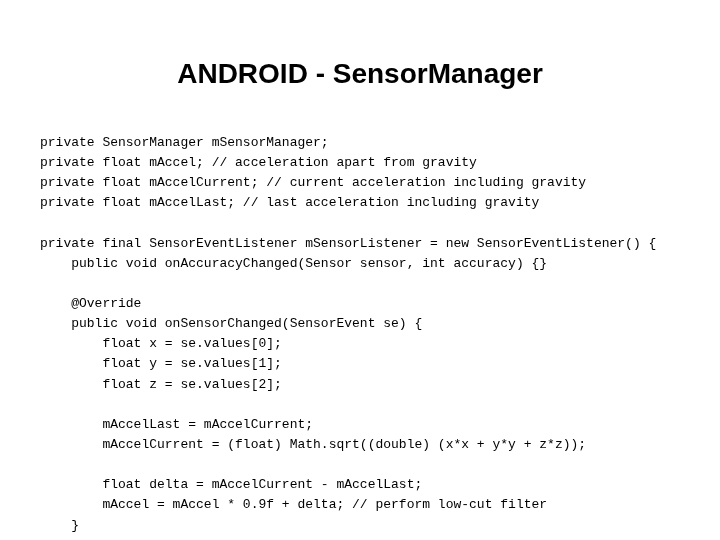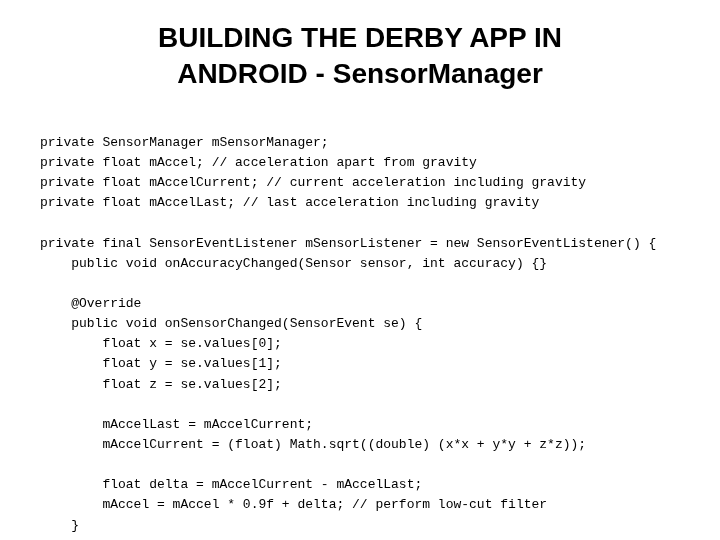--- a/index.html
+++ b/index.html
@@ -42,19 +42,19 @@
 
     .code-line {
       display: block;
     }
   </style>
 </head>
 <body>
 
 <div class="title-section">
   <div class="title">
-    <span>BUILDING THE DERBY APP IN</span><br>
+    <br>
     <span>ANDROID - SensorManager</span>
   </div>
 </div>
 
 <div class="code-block">
 <span class="code-line">private SensorManager mSensorManager;</span><span class="code-line">private float mAccel; // acceleration apart from gravity</span><span class="code-line">private float mAccelCurrent; // current acceleration including gravity</span><span class="code-line">private float mAccelLast; // last acceleration including gravity</span><span class="code-line">&nbsp;</span><span class="code-line">private final SensorEventListener mSensorListener = new SensorEventListener() {</span><span class="code-line">    public void onAccuracyChanged(Sensor sensor, int accuracy) {}</span><span class="code-line">&nbsp;</span><span class="code-line">    @Override</span><span class="code-line">    public void onSensorChanged(SensorEvent se) {</span><span class="code-line">        float x = se.values[0];</span><span class="code-line">        float y = se.values[1];</span><span class="code-line">        float z = se.values[2];</span><span class="code-line">&nbsp;</span><span class="code-line">        mAccelLast = mAccelCurrent;</span><span class="code-line">        mAccelCurrent = (float) Math.sqrt((double) (x*x + y*y + z*z));</span><span class="code-line">&nbsp;</span><span class="code-line">        float delta = mAccelCurrent - mAccelLast;</span><span class="code-line">        mAccel = mAccel * 0.9f + delta; // perform low-cut filter</span><span class="code-line">    }</span><span class="code-line">};</span></div>
 
 </body></html>

